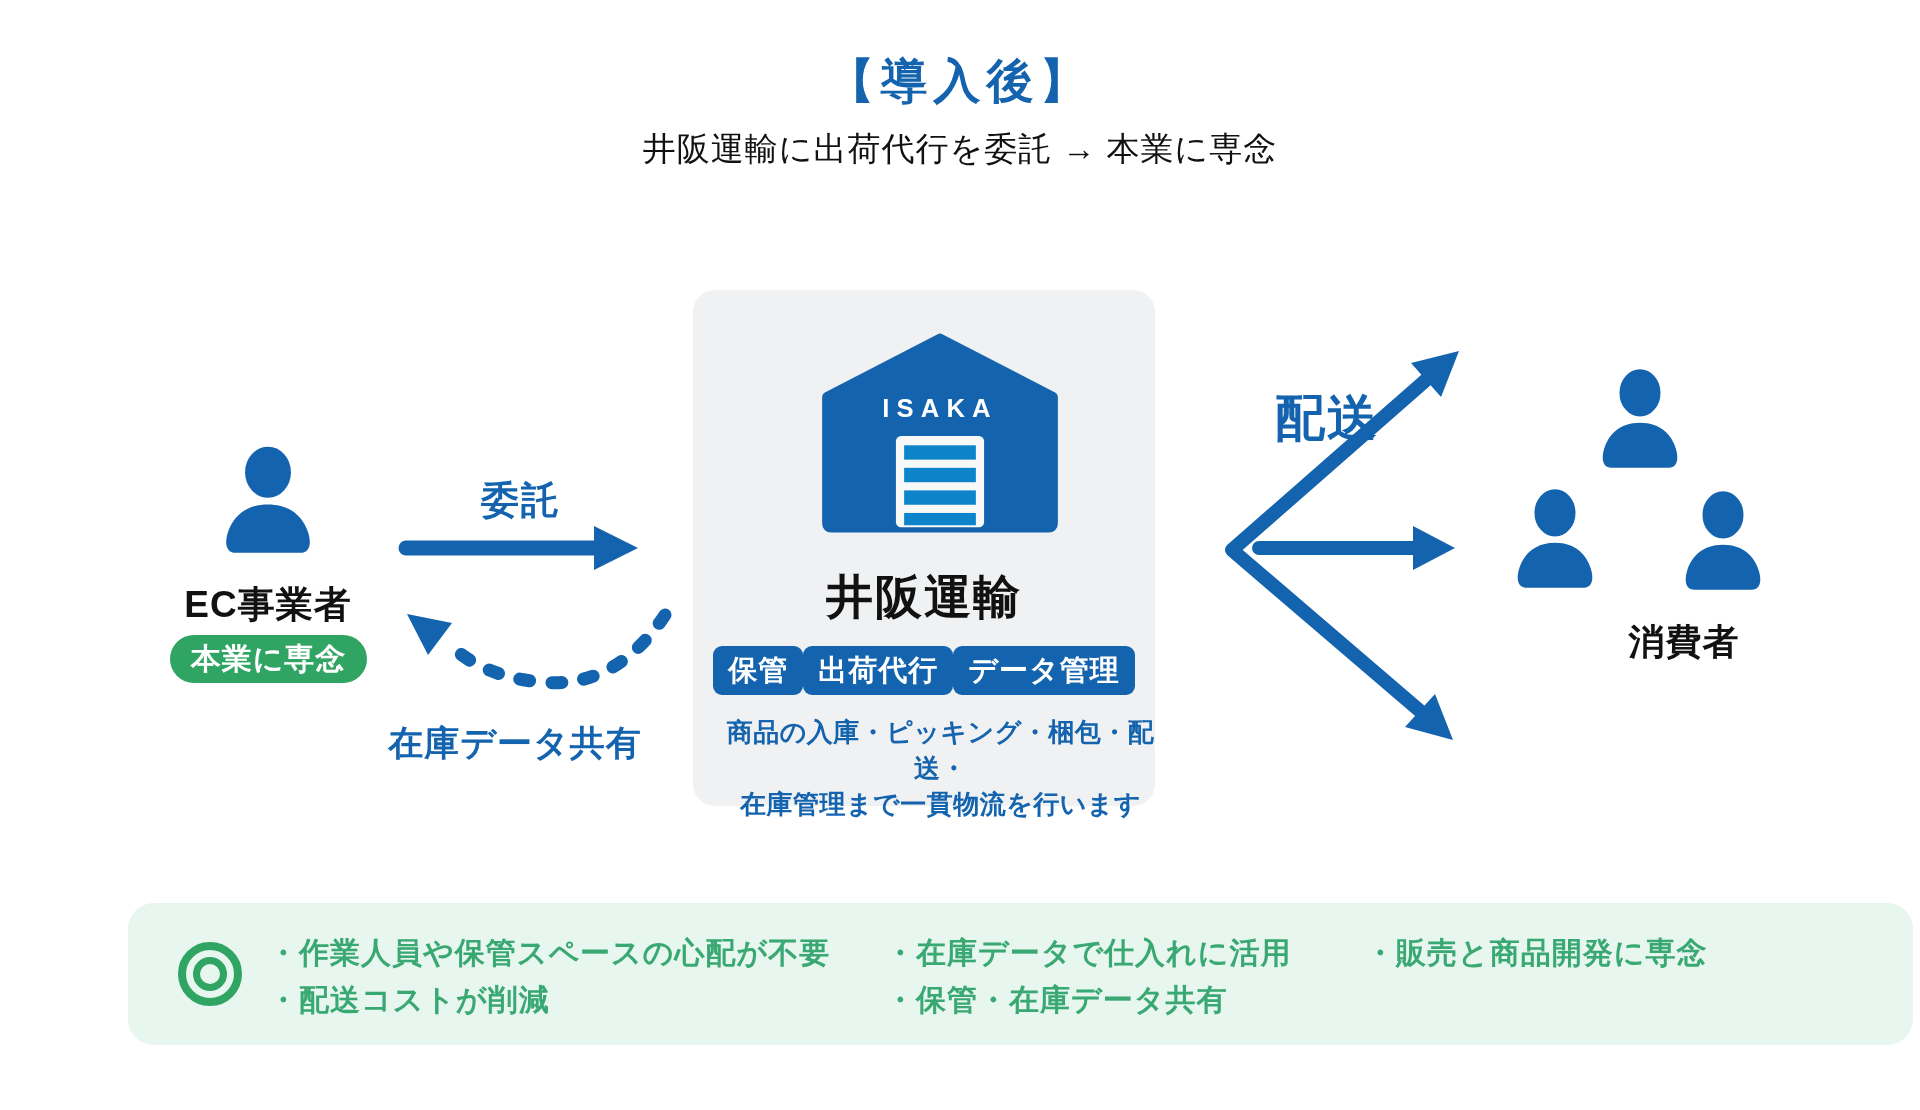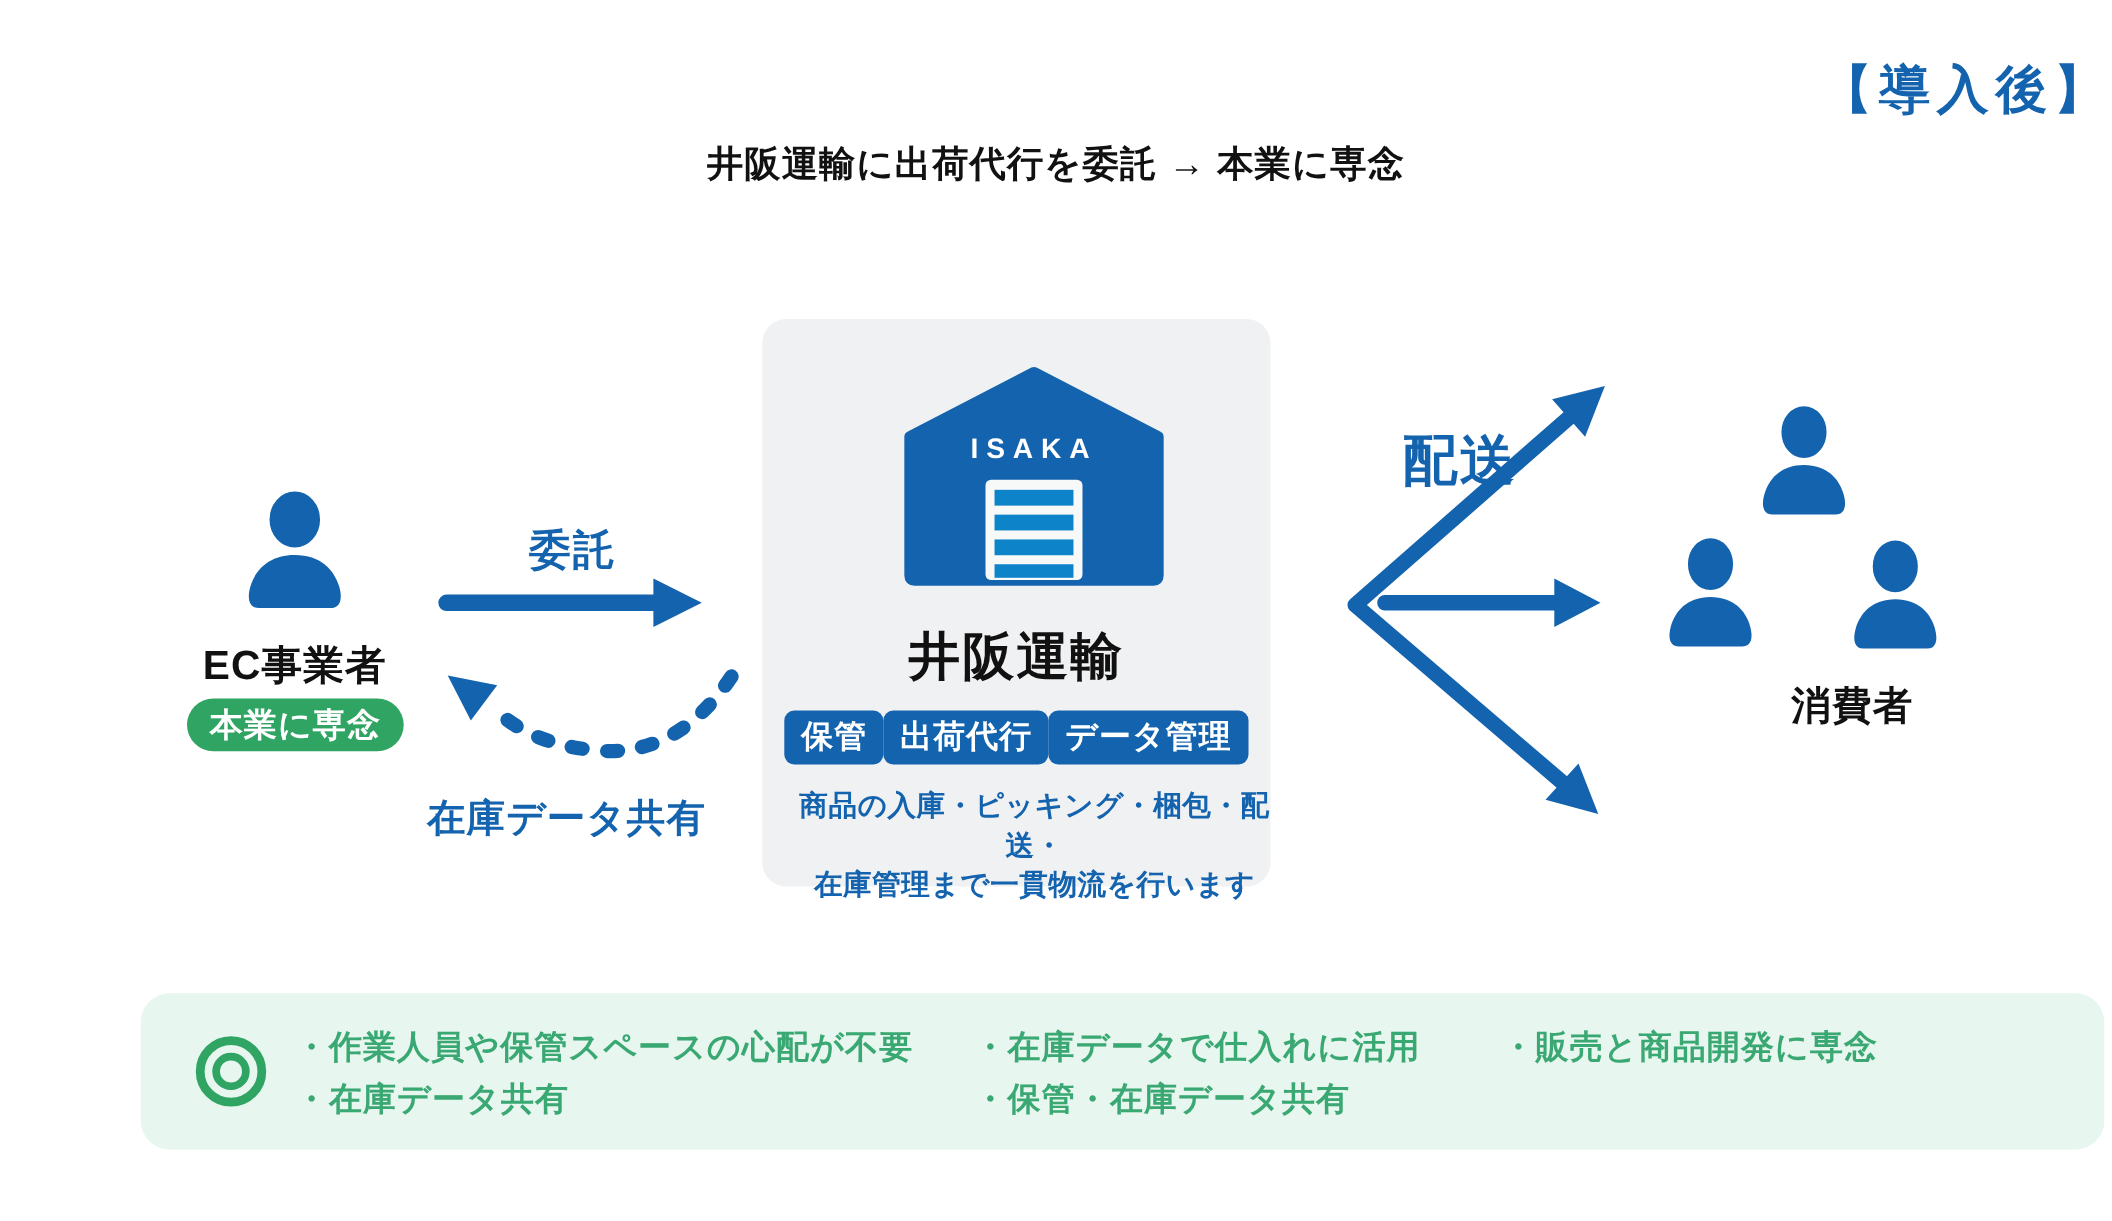--- a/index.html
+++ b/index.html
@@ -13,22 +13,22 @@
   }
   *{margin:0;padding:0;box-sizing:border-box;}
   html,body{background:#ffffff;}
   body{font-family:"Liberation Sans","DejaVu Sans",sans-serif;}
   .stage{
     position:relative;width:1920px;height:1110px;background:#ffffff;overflow:hidden;
   }
   .abs{position:absolute;}
   .center-x{transform:translateX(-50%);white-space:nowrap;}
 
-  .title{left:0;right:0;top:50px;text-align:right;font-size:47px;font-weight:bold;color:var(--blue);letter-spacing:6px;}
-  .subtitle{left:0;right:0;top:127px;text-align:center;font-size:33px;font-weight:bold;color:var(--ink);letter-spacing:1px;}
+  .title{left:0;right:0;top:50px;text-align:center;font-size:47px;font-weight:bold;color:var(--blue);letter-spacing:6px;}
+  .subtitle{left:0;right:0;top:127px;text-align:center;font-size:33px;font-weight:normal;color:var(--ink);letter-spacing:1px;}
 
   .person{fill:var(--blue);}
   .person-ec{left:212px;top:440px;width:112px;height:124px;}
   .person-c1{left:1590px;top:363px;width:100px;height:115px;}
   .person-c2{left:1505px;top:483px;width:100px;height:115px;}
   .person-c3{left:1673px;top:485px;width:100px;height:115px;}
 
   .ec-label{left:268px;top:580px;font-size:37px;font-weight:bold;color:var(--ink);letter-spacing:1px;}
   .badge{left:170px;top:635px;width:197px;height:48px;border-radius:24px;background:var(--green);
          color:#fff;font-size:30px;font-weight:bold;display:flex;align-items:center;justify-content:center;letter-spacing:1px;}
@@ -140,21 +140,21 @@
       <use href="#person-shape"></use>
     </svg>
   <div class="abs center-x consumers-label">消費者</div>
 
   <div class="abs benefits">
     <div class="ring">
       <div class="ring-inner"></div>
     </div>
     <div class="bcol bcol1">
       <div>・作業人員や保管スペースの心配が不要</div>
-      <div>・在庫データ共有</div>
+      <div>・配送コストが削減</div>
     </div>
     <div class="bcol bcol2">
       <div>・在庫データで仕入れに活用</div>
       <div>・保管・在庫データ共有</div>
     </div>
     <div class="bcol bcol3">
       <div>・販売と商品開発に専念</div>
     </div>
   </div>
 

